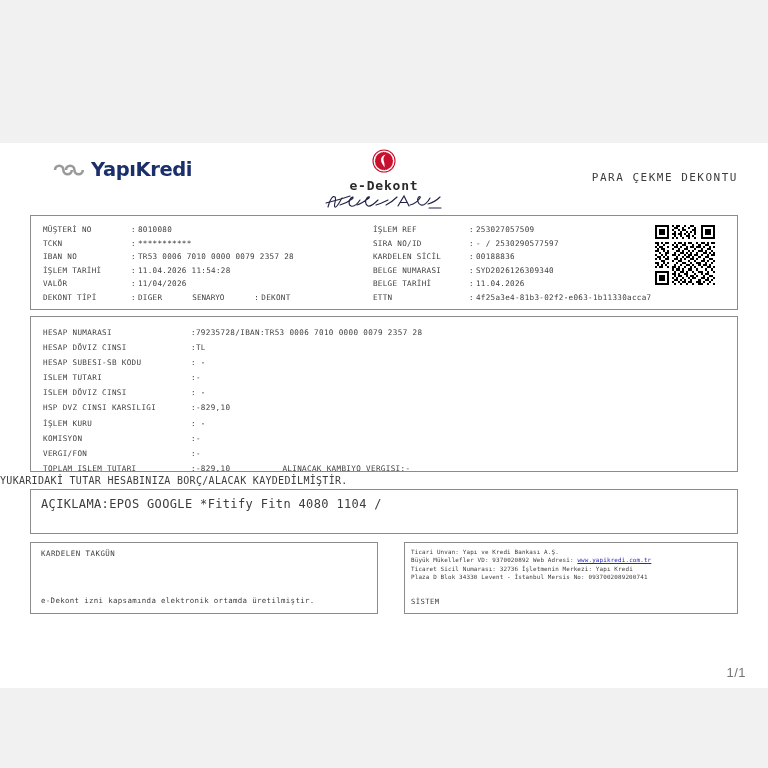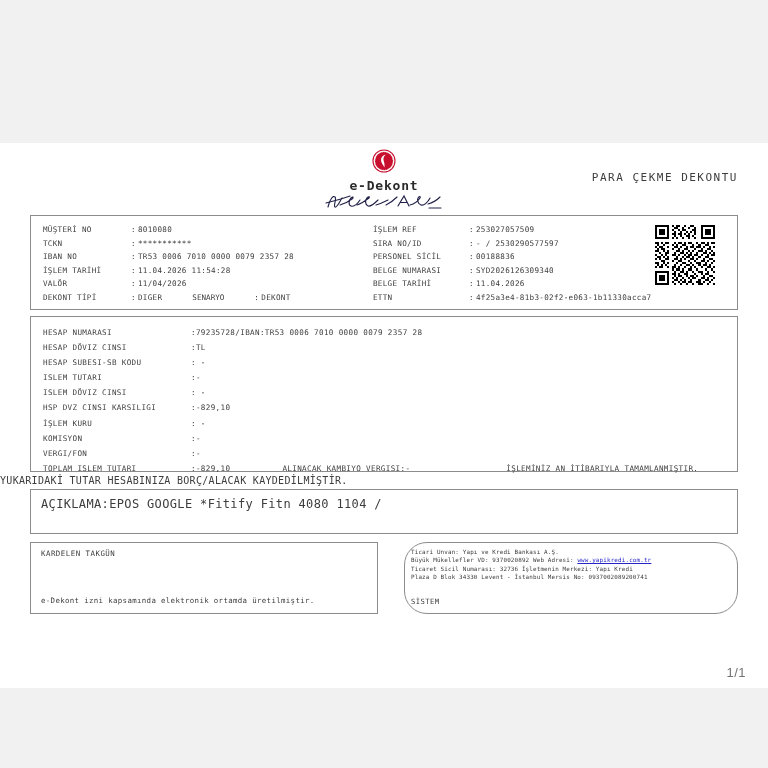--- a/index.html
+++ b/index.html
@@ -183,21 +183,20 @@
     position: absolute;
     left: 10px;
     bottom: 8px;
     font-size: 7.4px;
     letter-spacing: 0.35px;
   }
   #company-box {
     flex: 1;
     height: 72px;
     padding: 5px 0 0 6px;
-    border-radius: 23px;
   }
   .company-line {
     font-size: 5.9px;
     line-height: 8.4px;
     letter-spacing: 0.15px;
     white-space: nowrap;
   }
   .weblink {
     color: #2626c8;
     text-decoration: underline;
@@ -221,20 +220,31 @@
   }
 </style>
 </head>
 <body>
 
 <div id="viewer">
   <div id="page">
 
     <div class="header">
 
+      <div class="logo-wrap">
+        <span class="logo-mark">
+          <svg width="34" height="17" viewBox="0 0 34 17">
+            <g fill="none" stroke="#9a9a9a" stroke-width="2.6">
+              <path d="M3 11 A4.2 4.2 0 1 1 11.4 11 A4.2 4.2 0 1 0 19.8 11"></path>
+              <path d="M14 11 A4.2 4.2 0 1 1 22.4 11 A4.2 4.2 0 1 0 30.8 11"></path>
+            </g>
+          </svg>
+        </span>
+        <span class="logo-text">YapıKredi</span>
+      </div>
 
       <div class="center-brand">
         <span class="seal">
           <svg width="24" height="24" viewBox="0 0 24 24">
             <circle cx="12" cy="12" r="11" fill="#ffffff" stroke="#c8102e" stroke-width="1.1"></circle>
             <circle cx="12" cy="12" r="9.2" fill="#c8102e"></circle>
             <circle cx="12" cy="12" r="9.2" fill="none" stroke="#ffffff" stroke-width="0.7" stroke-dasharray="1.2 1.2"></circle>
             <path d="M13.8 5.6 C10.2 6.6 8.6 9.2 9.1 12 C9.5 14.2 11 15.6 12.4 18.4 C12.9 15.4 12.2 13.2 11.6 11.4 C11.1 9.7 11.6 7.6 13.8 5.6 Z" fill="#ffffff"></path>
           </svg>
         </span>
@@ -304,21 +314,21 @@
             <span class="info-key wide">İŞLEM REF</span>
             <span class="info-sep">:</span>
             <span class="info-val">253027057509</span>
           </div>
           <div class="info-row mono">
             <span class="info-key wide">SIRA NO/ID</span>
             <span class="info-sep">:</span>
             <span class="info-val">- / 2530290577597</span>
           </div>
           <div class="info-row mono">
-            <span class="info-key wide">PERSONEL SİCİL</span>
+            <span class="info-key wide">KARDELEN SİCİL</span>
             <span class="info-sep">:</span>
             <span class="info-val">00188836</span>
           </div>
           <div class="info-row mono">
             <span class="info-key wide">BELGE NUMARASI</span>
             <span class="info-sep">:</span>
             <span class="info-val">SYD2026126309340</span>
           </div>
           <div class="info-row mono">
             <span class="info-key wide">BELGE TARİHİ</span>
@@ -604,21 +614,20 @@
         <span class="det-val">:-</span>
       </div>
       <div class="det-row mono">
         <span class="det-key">VERGI/FON</span>
         <span class="det-val">:-</span>
       </div>
       <div class="det-row mono">
         <span class="det-key">TOPLAM ISLEM TUTARI</span>
         <span class="det-val">:-829,10</span>
         <span class="det-mid">ALINACAK KAMBIYO VERGISI:-</span>
-        <span class="det-right">İŞLEMİNİZ AN İTİBARIYLA TAMAMLANMIŞTIR.</span>
       </div>
     </div>
 
     <div class="notice">YUKARIDAKİ TUTAR HESABINIZA BORÇ/ALACAK KAYDEDİLMİŞTİR.</div>
 
     <div class="box" id="aciklama-box">
       <div class="aciklama-text mono">AÇIKLAMA:EPOS GOOGLE *Fitify Fitn 4080 1104 /</div>
     </div>
 
     <div class="bottom-row">

